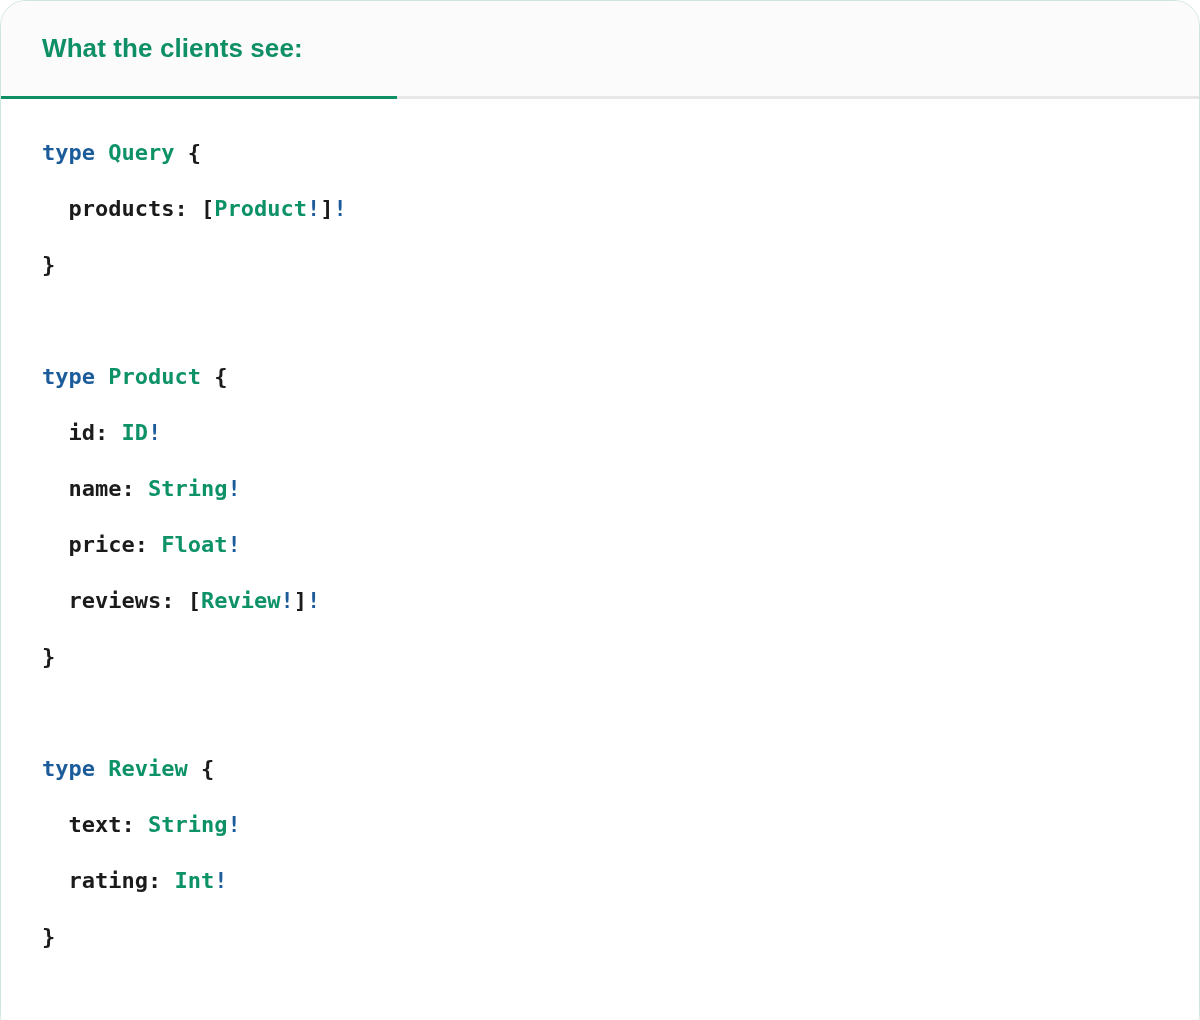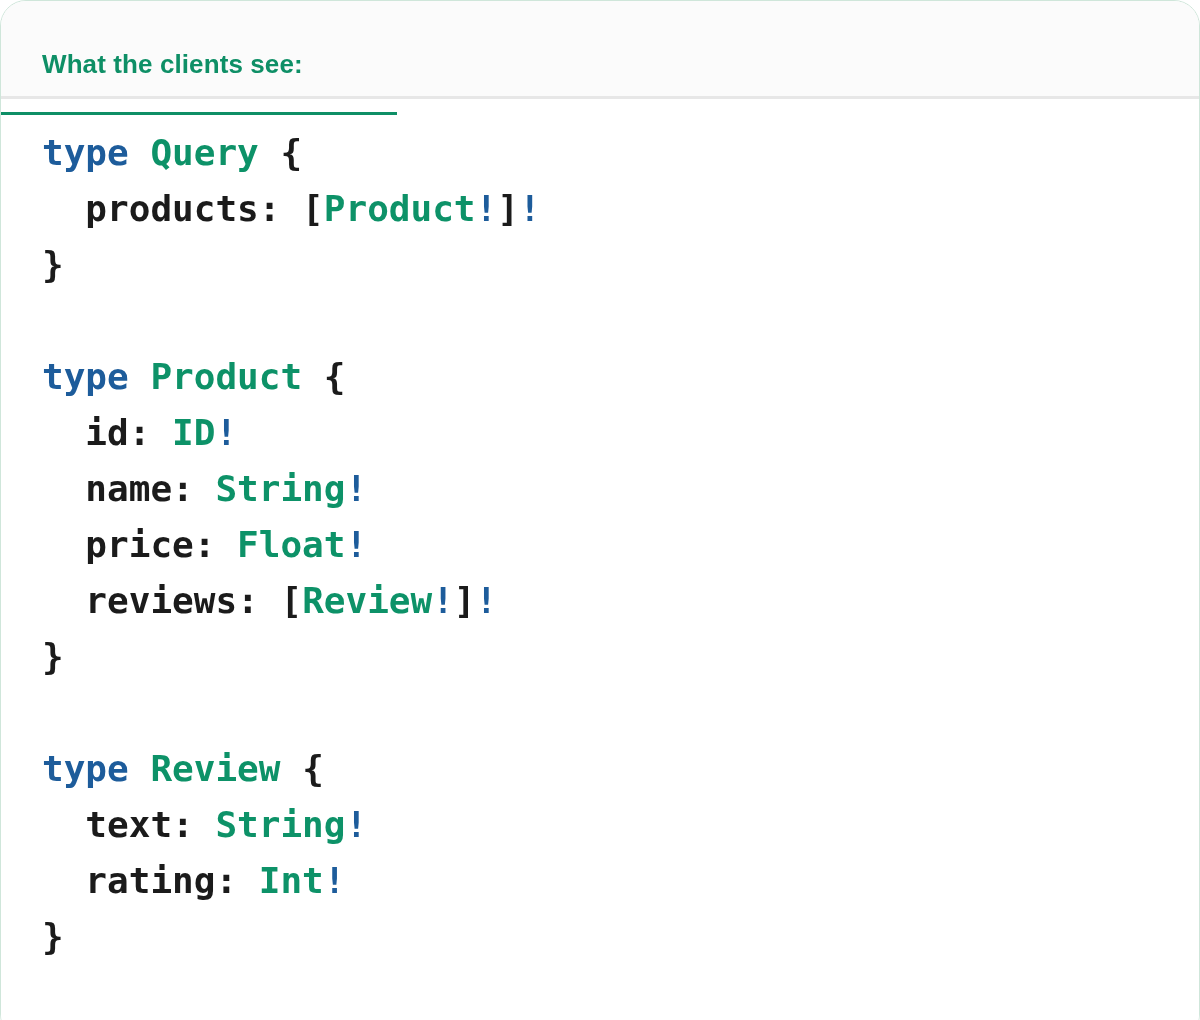--- a/index.html
+++ b/index.html
@@ -24,21 +24,21 @@
 
   
   .tabstrip {
     position: relative;
     height: 98px;
     background: #fbfbfb;
     border-bottom: 3px solid #e7e7e7;
   }
   .tab {
     position: absolute;
-    left: 0; top: 16px;
+    left: 0; top: 0;
     width: 396px;
     height: 98px;
     display: flex;
     align-items: center;
     padding-left: 41px;
     border-bottom: 3px solid #0e8f66;
     background: transparent;
   }
   .tab-label {
     font-size: 26px;
@@ -51,21 +51,21 @@
   
   .code-area {
     background: #ffffff;
     padding: 26px 0 0 0;
     height: 939px;
   }
   pre.code {
     margin: 0;
     padding: 0 0 0 41px;
     font-family: "DejaVu Sans Mono", monospace;
-    font-size: 36px;
+    font-size: 22px;
     line-height: 56px;
     font-weight: 700;
     color: #1b1b1b;
     white-space: pre;
     letter-spacing: 0px;
   }
   .code .line { display: block; height: 56px; }
   .code .line.blank { height: 56px; }
 
   .tok-kw    { color: #1d5c9b; }

